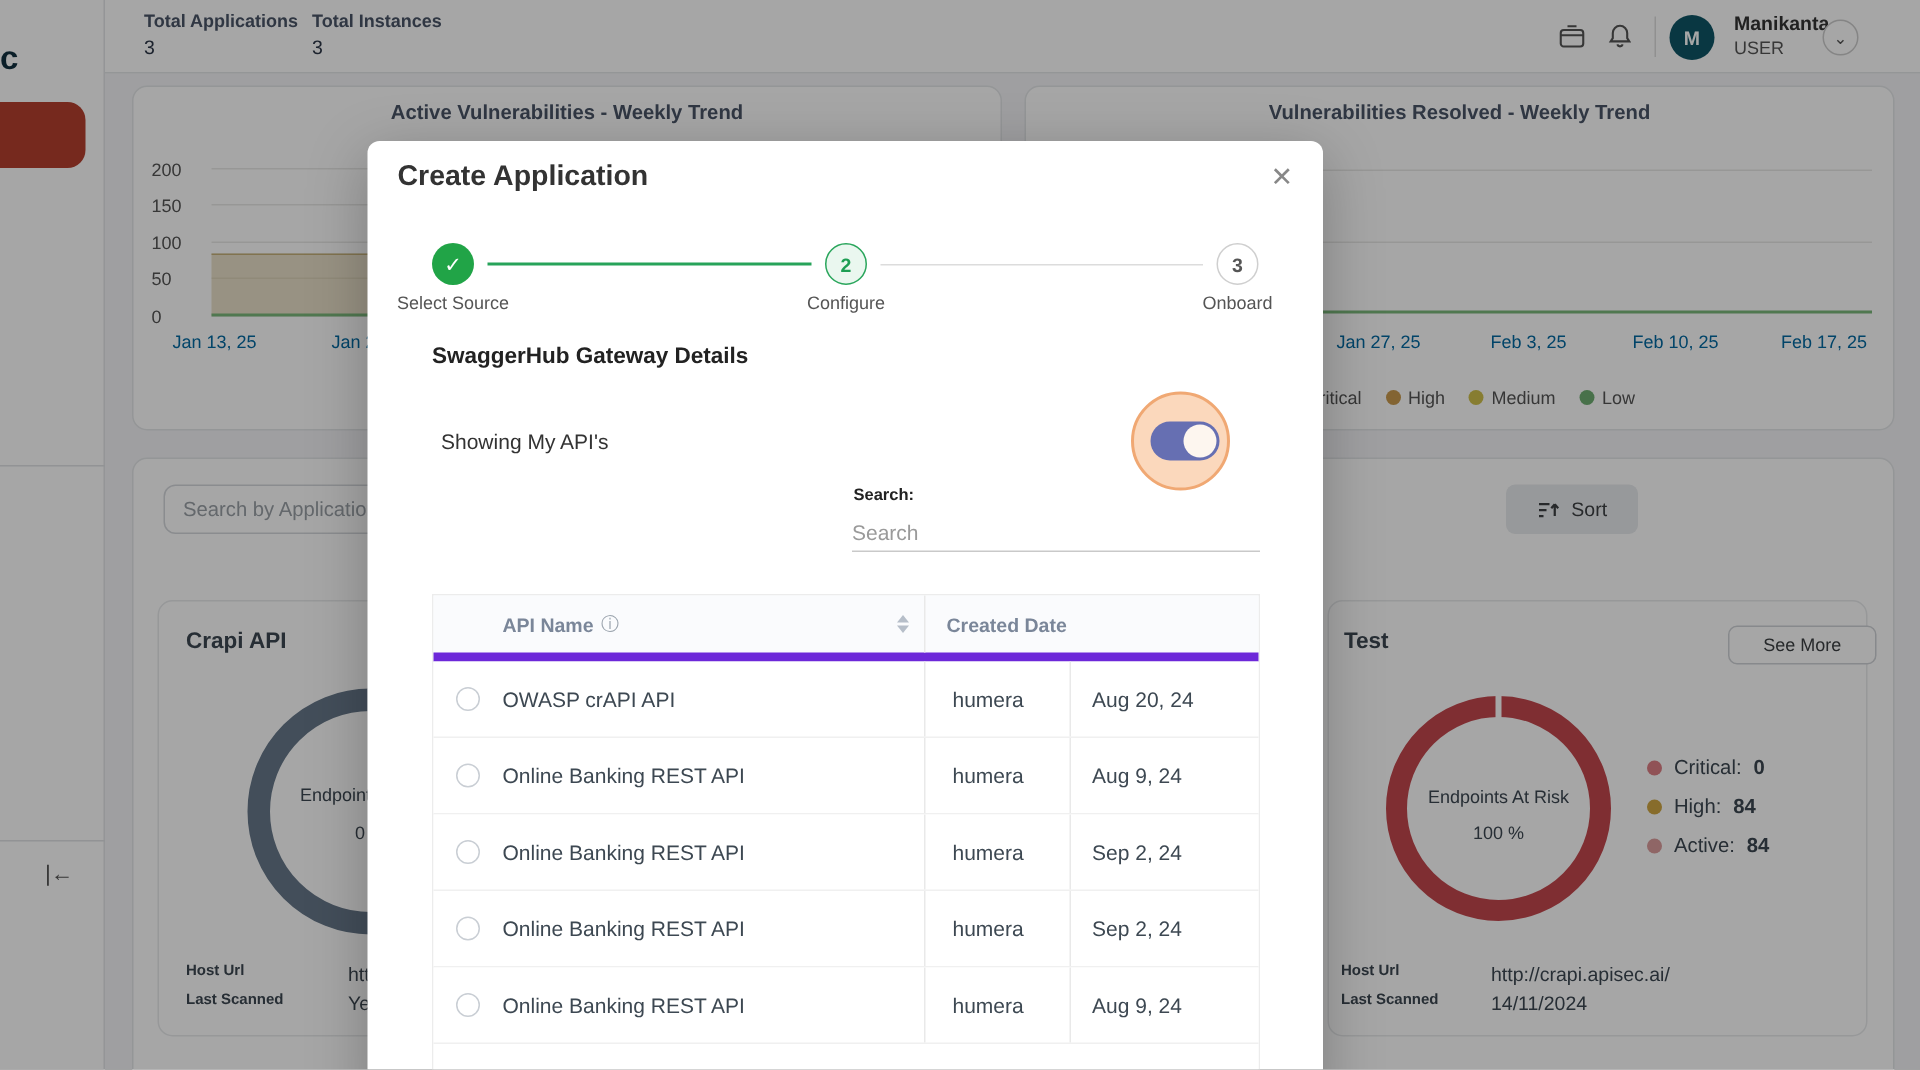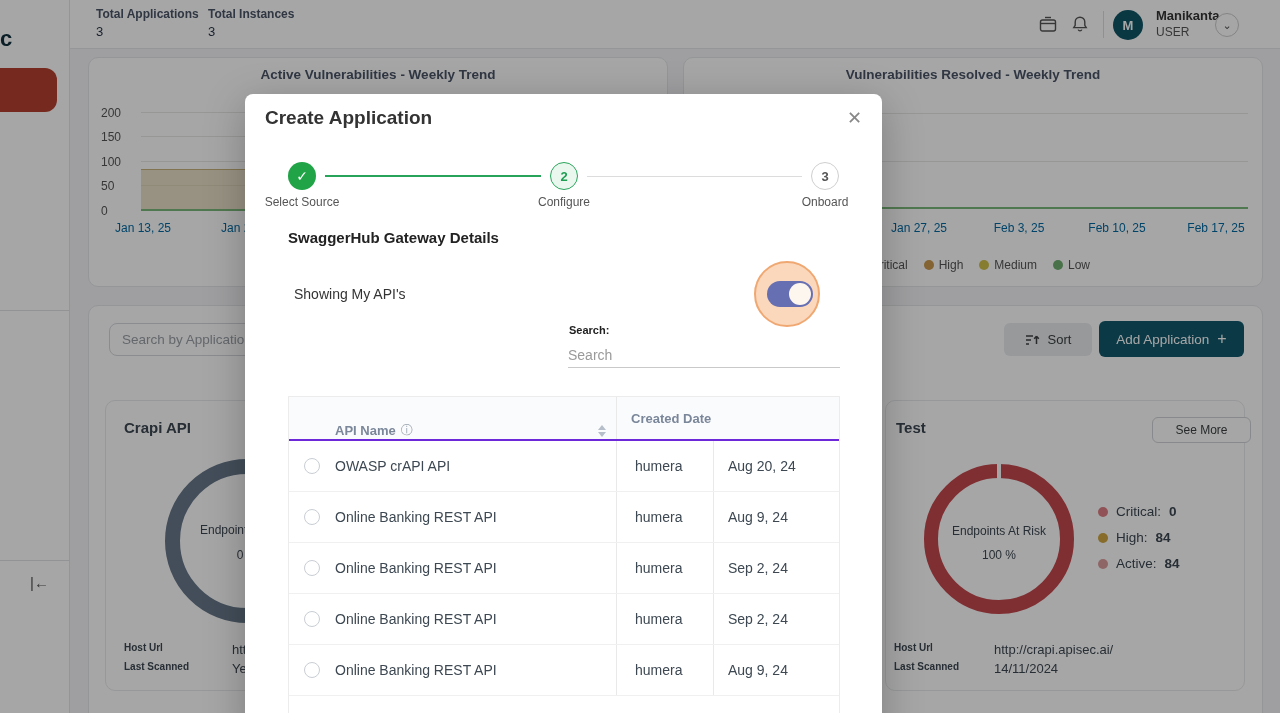--- a/index.html
+++ b/index.html
@@ -92,21 +92,21 @@
   .toggle-halo { left:509px; top:167px; width:66px; height:66px; border-radius:50%; background:#fbd8bc; border:2px solid #f0a873; cursor:pointer; }
   .toggle-pill { left:522px; top:187px; width:46px; height:26px; border-radius:13px; background:#666fb2; cursor:pointer; }
   .toggle-knob { left:22px; top:2px; width:22px; height:22px; border-radius:50%; background:#fdf6ef; }
 
   .msearch-label { left:324px; top:230px; font-size:11px; font-weight:700; color:#222; }
   .msearch-input { left:323px; top:248px; width:272px; height:26px; border:none; border-bottom:1px solid #c9c9c9;
                    font-size:14px; color:#333; outline:none; font-family:"Liberation Sans",sans-serif; background:transparent; }
   .msearch-input::placeholder { color:#9a9a9a; }
 
   .mtable { left:43px; top:302px; width:552px; border:1px solid #ececec; }
-  .mt-header { display:flex; align-items:flex-end; height:44px; background:#fafbfd; border-bottom:2px solid #6d28d9; }
+  .mt-header { display:flex; align-items:center; height:44px; background:#fafbfd; border-bottom:6px solid #6d28d9; }
   .mt-row { display:flex; align-items:center; height:51px; border-bottom:1px solid #f0f0f0; background:#fff; }
   .col-radio { width:46px; display:flex; justify-content:center; }
   .col-name { width:281px; display:flex; align-items:center; padding-right:10px; }
   .col-org { width:97px; padding-left:18px; border-left:1px solid #e9e9e9; align-self:stretch; display:flex; align-items:center; }
   .col-date { width:126px; padding-left:14px; border-left:1px solid #e9e9e9; align-self:stretch; display:flex; align-items:center; }
   .mt-header .hdr-text { font-size:13px; font-weight:700; color:#7a8699; }
   .mt-row .cell-text { font-size:14px; color:#3d4852; }
   .radio { width:16px; height:16px; border:1px solid #c9ced4; border-radius:50%; background:#fff; cursor:pointer; }
   .info-icon { font-size:12px; color:#9aa3ad; margin-left:5px; }
   .sort-carets { margin-left:auto; display:flex; flex-direction:column; gap:2px; cursor:pointer; }
@@ -206,24 +206,20 @@
     <input class="abs search-app" placeholder="Search by Application" style="">
     <button class="abs sort-btn">
       <svg width="16" height="14" viewBox="0 0 16 14">
           <line x1="1" y1="3" x2="8" y2="3" stroke="#3c4043" stroke-width="1.5"></line>
           <line x1="1" y1="7" x2="6" y2="7" stroke="#3c4043" stroke-width="1.5"></line>
           <line x1="1" y1="11" x2="4" y2="11" stroke="#3c4043" stroke-width="1.5"></line>
           <path d="M11.5 11V3.8M11.5 3.2l-2.3 2.6M11.5 3.2l2.3 2.6" fill="none" stroke="#3c4043" stroke-width="1.5"></path>
         </svg>
       <span>Sort</span>
     </button>
-    <button class="abs add-btn">
-      <span>Add Application</span>
-      <span class="add-plus">+</span>
-    </button>
 
     <div class="abs app-card crapi-card">
       <div class="abs app-card-title" style="left:18px; top:18px;">Crapi API</div>
       <div class="abs donut" style="left:59px; top:58px; width:164px; height:164px; border:15px solid #67788a;"></div>
       <div class="abs donut-notch" style="left:139px; top:58px; width:4px; height:16px;"></div>
       <div class="abs donut-center" style="left:79px; top:122px; width:124px;">Endpoints At Risk</div>
       <div class="abs donut-center" style="left:79px; top:147px; width:124px;">0 %</div>
       <div class="abs kv-label" style="left:18px; top:241px;">Host Url</div>
       <div class="abs kv-value" style="left:126px; top:241px;">http</div>
       <div class="abs kv-label" style="left:18px; top:260px;">Last Scanned</div>

